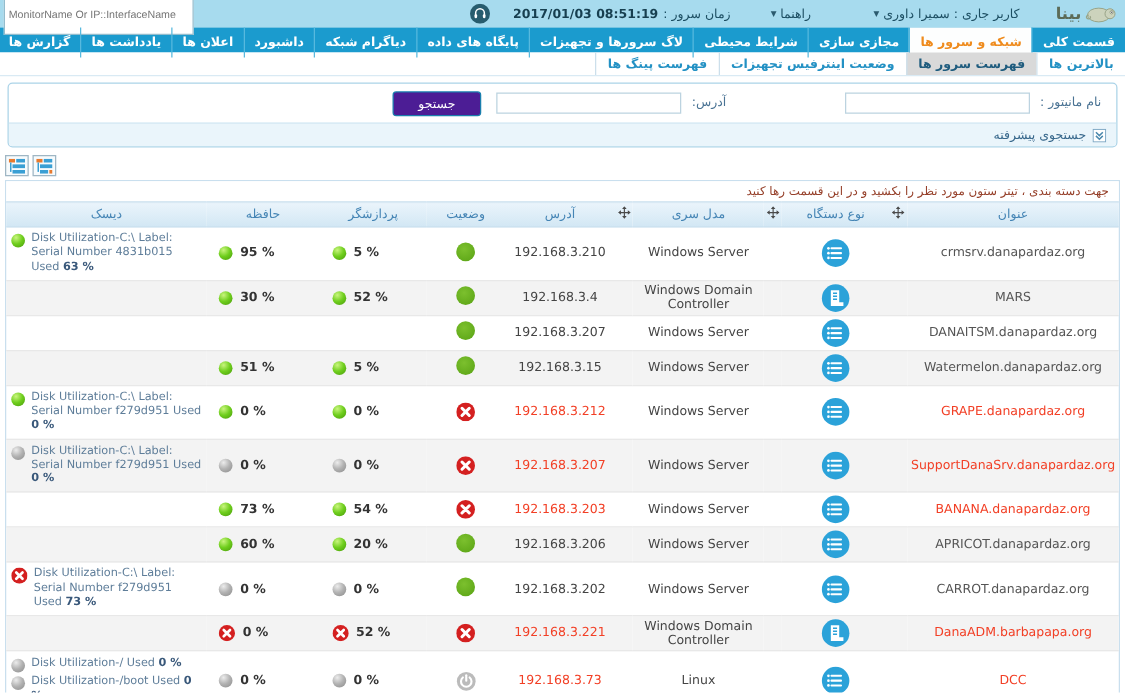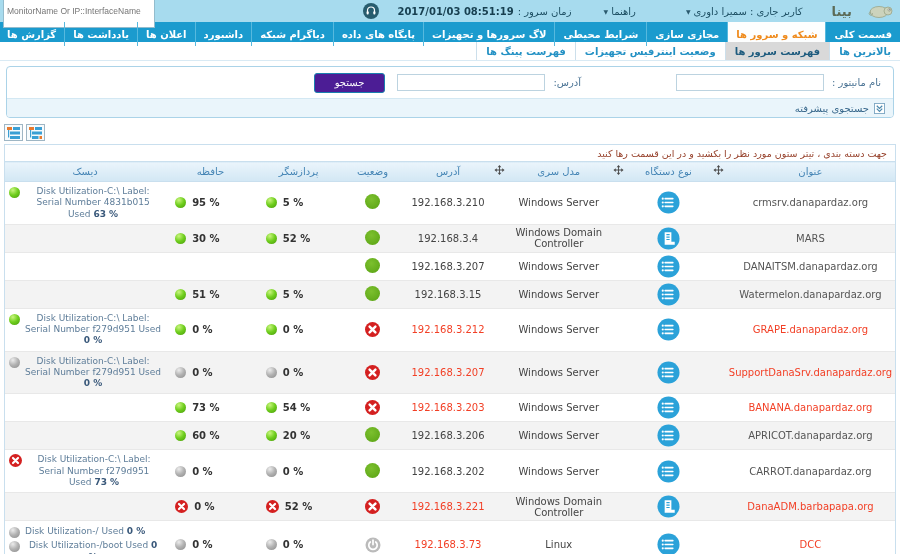--- a/index.html
+++ b/index.html
@@ -1,20 +1,20 @@
 <!DOCTYPE html>
 <html lang="fa"><head>
 <meta charset="utf-8">
 <style>
   *{box-sizing:border-box;margin:0;padding:0}
   html,body{width:900px;height:554px;overflow:hidden;background:#fff;
     font-family:"DejaVu Sans",sans-serif}
   
   .topbar{height:22px;background:#a7dbee;display:flex;direction:rtl;align-items:center;padding:0 3px;gap:2px}
-  .logo{display:flex;align-items:center;gap:16px;padding:0 3px}
+  .logo{display:flex;align-items:center;gap:3px;padding:0 3px}
   .logo-text{font-size:13px;font-weight:bold;color:#5c6b57}
   .menu-link{display:flex;align-items:center;gap:3px;font-size:10px;color:#1d4f63;margin:0 24px;cursor:pointer;white-space:nowrap}
   .caret{font-size:6px;color:#2a5a6e}
   .server-time-wrap{display:flex;align-items:center;gap:4px;font-size:10px;color:#1d4f63;margin:0 6px;white-space:nowrap}
   .server-time{direction:ltr;font-weight:bold;color:#173f50}
   .headset-wrap{margin:0 10px;display:flex;align-items:center}
   .tb-spacer{flex:1}
   .monitor-search{width:152px;height:16px;border:1px solid #93bccd;font-size:8.5px;color:#555;direction:ltr;padding:16px 3px;background:#fff}
   
   .mainnav{height:20px;background:#1b9bce;display:flex;direction:rtl;align-items:stretch}
@@ -47,21 +47,21 @@
   tbody td{border-bottom:1px solid #e8e8e8;font-size:10px;color:#444;text-align:center;vertical-align:middle;padding:2px 0}
   .cell-title{color:#555}
   .alert{color:#f23f25}
   .addr{direction:ltr;unicode-bidi:embed}
   .metric{display:flex;align-items:center;gap:6px;direction:ltr;padding-left:10px}
   .metric b{color:#333;font-size:10px}
   .dot{width:11px;height:11px;border-radius:50%;display:inline-block;flex:none}
   .dot.green{background:radial-gradient(circle at 35% 28%,#c9f57e,#6fce1d 48%,#47990a)}
   .dot.gray{background:radial-gradient(circle at 35% 28%,#ececec,#b2b2b2 48%,#8a8a8a)}
   .status-up{width:15px;height:15px;border-radius:50%;display:inline-block;background:radial-gradient(circle at 42% 35%,#7cc02e,#58a213)}
-  .diskcell{direction:ltr;text-align:center;padding:3px 4px}
+  .diskcell{direction:ltr;text-align:left;padding:3px 4px}
   .diskline{display:flex;align-items:flex-start;gap:5px;font-size:9px;color:#5e7d99;line-height:1.25;padding:1px 0}
   .diskline .dot{margin-top:1px}
   .disk-text b{color:#39587a}
   .iconwrap{display:inline-flex;align-items:center;justify-content:center;vertical-align:middle}
 </style>
 </head>
 <body>
 
 <div class="topbar">
   <div class="logo">

